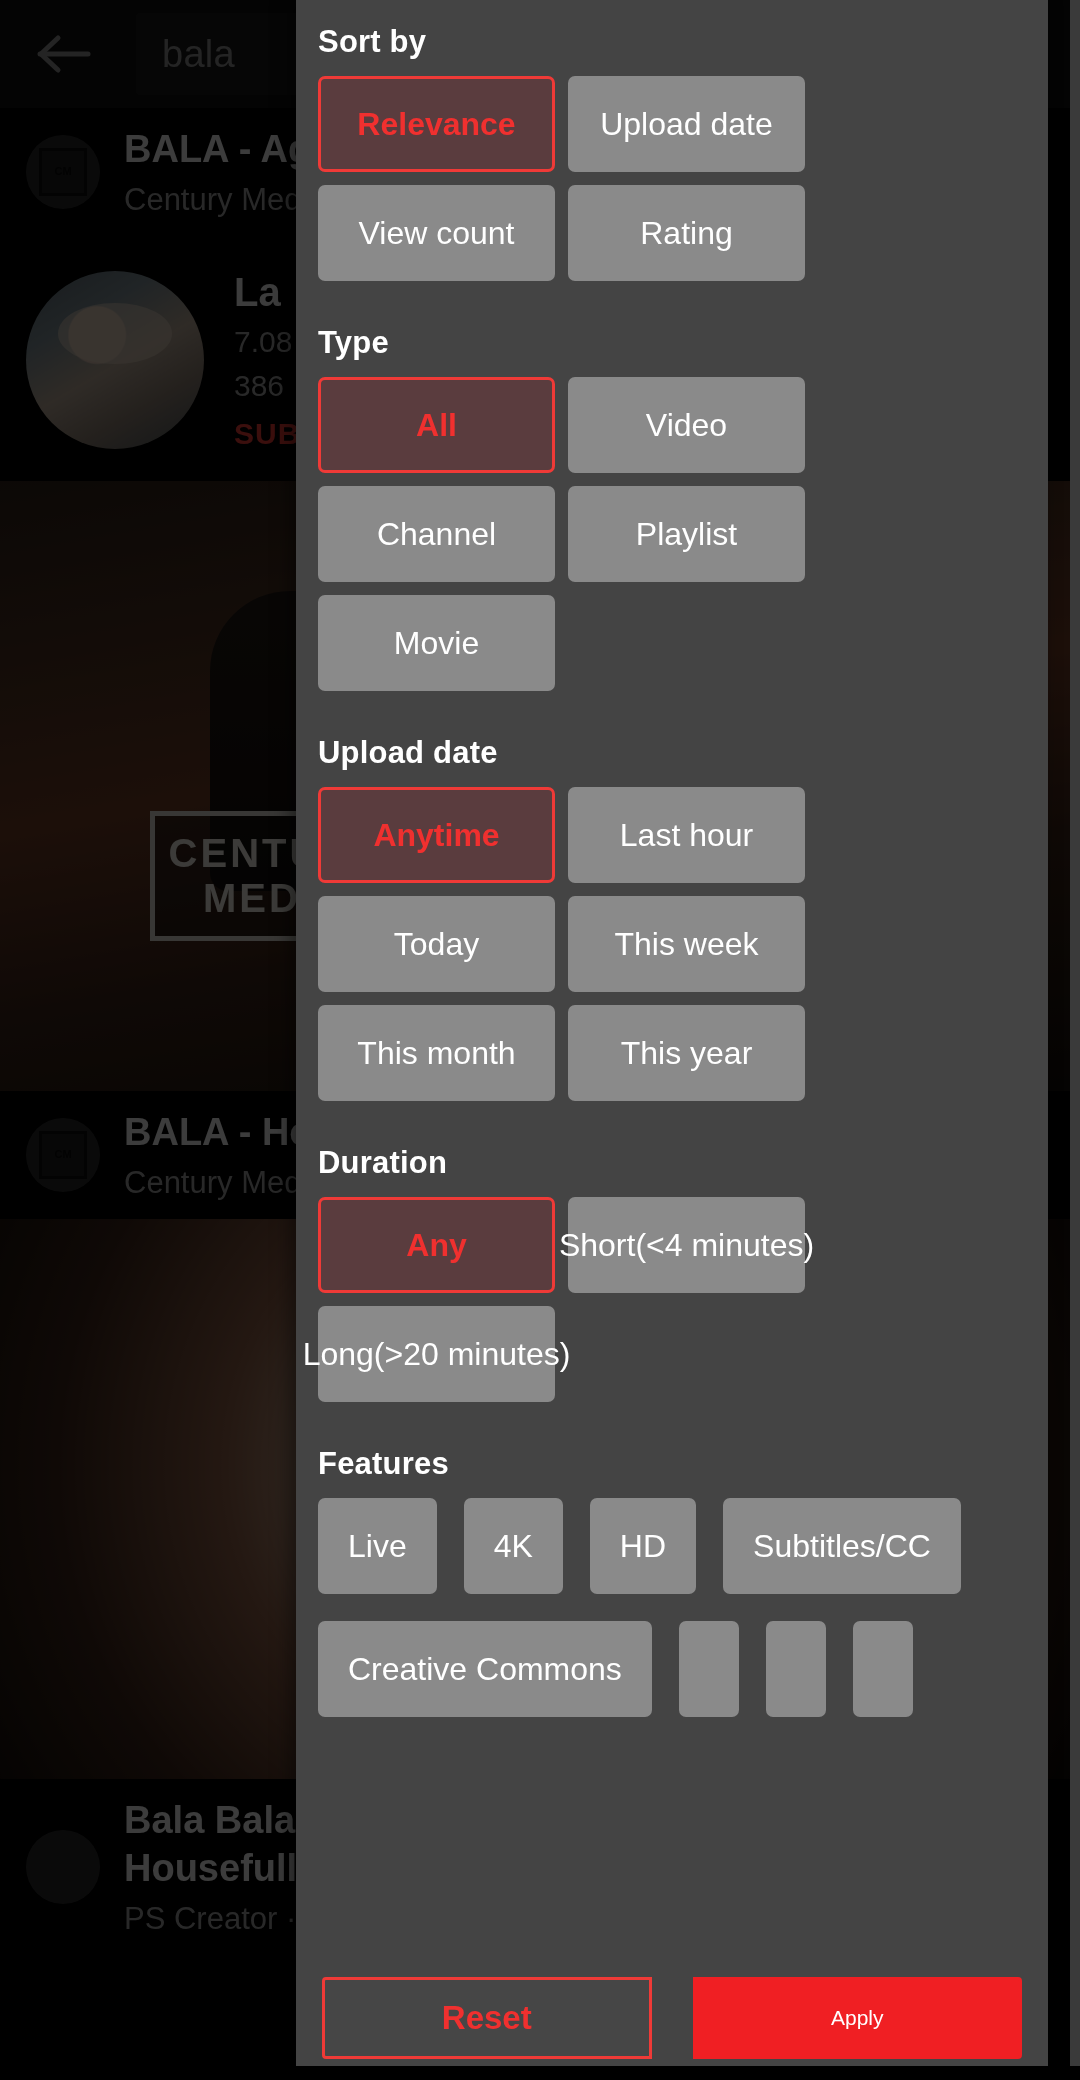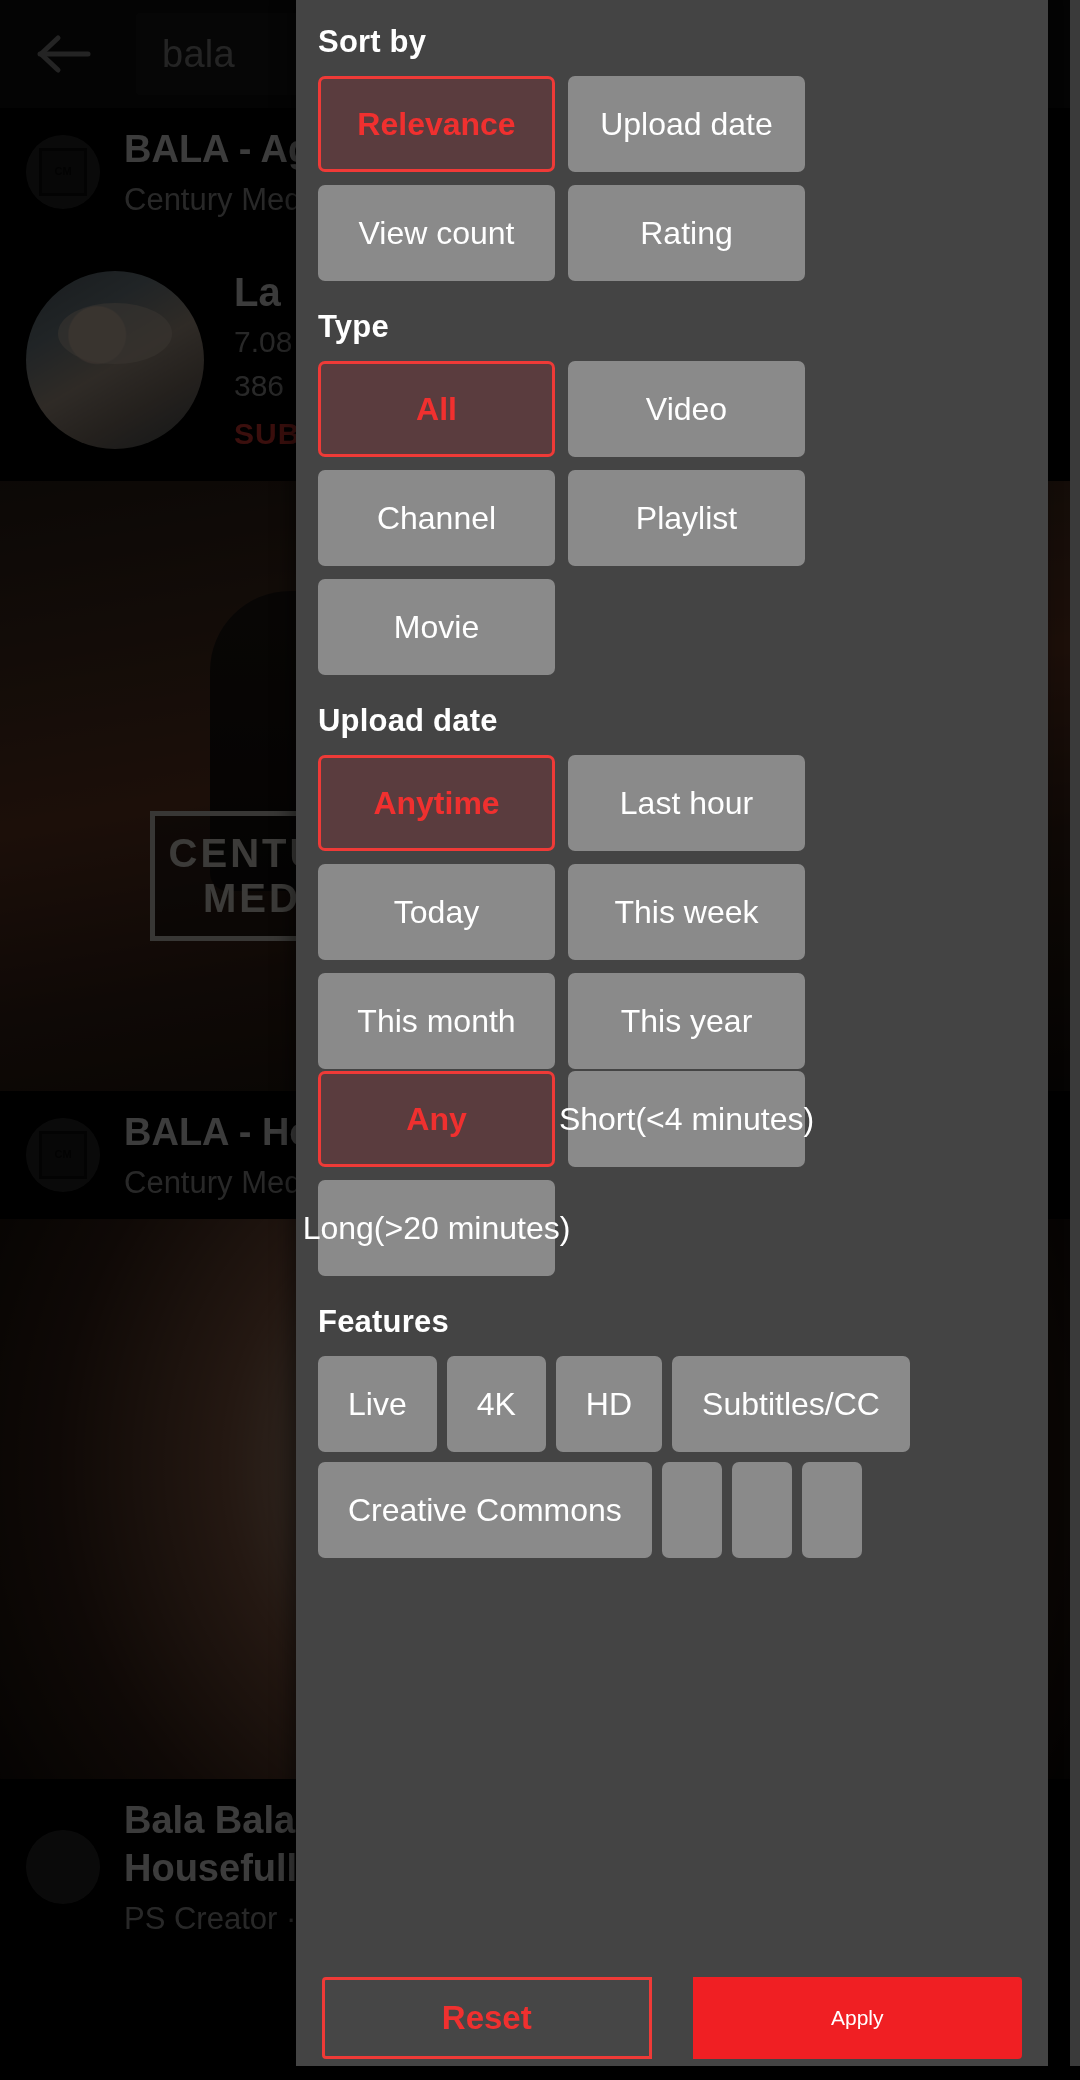--- a/index.html
+++ b/index.html
@@ -196,34 +196,34 @@
     box-shadow: -6px 0 18px rgba(0,0,0,0.45);
   }
 
   .panel-scroll {
     flex: 1 1 auto;
     padding: 0 22px 0 22px;
     overflow: hidden;
     position: relative;
   }
 
-  .section { margin-bottom: 2px; }
+  .section { margin-bottom: 18px; }
   .section-title {
     color: #ffffff;
     font-size: 31px;
     font-weight: bold;
     padding: 26px 0 16px 0;
     letter-spacing: 0.2px;
   }
   .section:first-child .section-title { padding-top: 24px; }
 
   .chips {
     display: flex;
     flex-wrap: wrap;
-    gap: 10px;
+    gap: 27px;
   }
 
   .chip {
     background: #8a8a8a;
     color: #ffffff;
     font-size: 32px;
     border-radius: 7px;
     height: 96px;
     display: flex;
     align-items: center;
@@ -401,20 +401,21 @@
           <div class="chips half-grid">
             <div class="chip half selected">Anytime</div>
             <div class="chip half">Last hour</div>
             <div class="chip half">Today</div>
             <div class="chip half">This week</div>
             <div class="chip half">This month</div>
             <div class="chip half">This year</div>
           </div>
         </div>
         <div class="section">
+          <div class="section-title">Duration</div>
           <div class="chips half-grid">
             <div class="chip half selected">Any</div>
             <div class="chip half">Short(&lt;4 minutes)</div>
             <div class="chip half">Long(&gt;20 minutes)</div>
           </div>
         </div>
         <div class="section">
           <div class="section-title">Features</div>
           <div class="chips feat">
             <div class="chip">Live</div>

